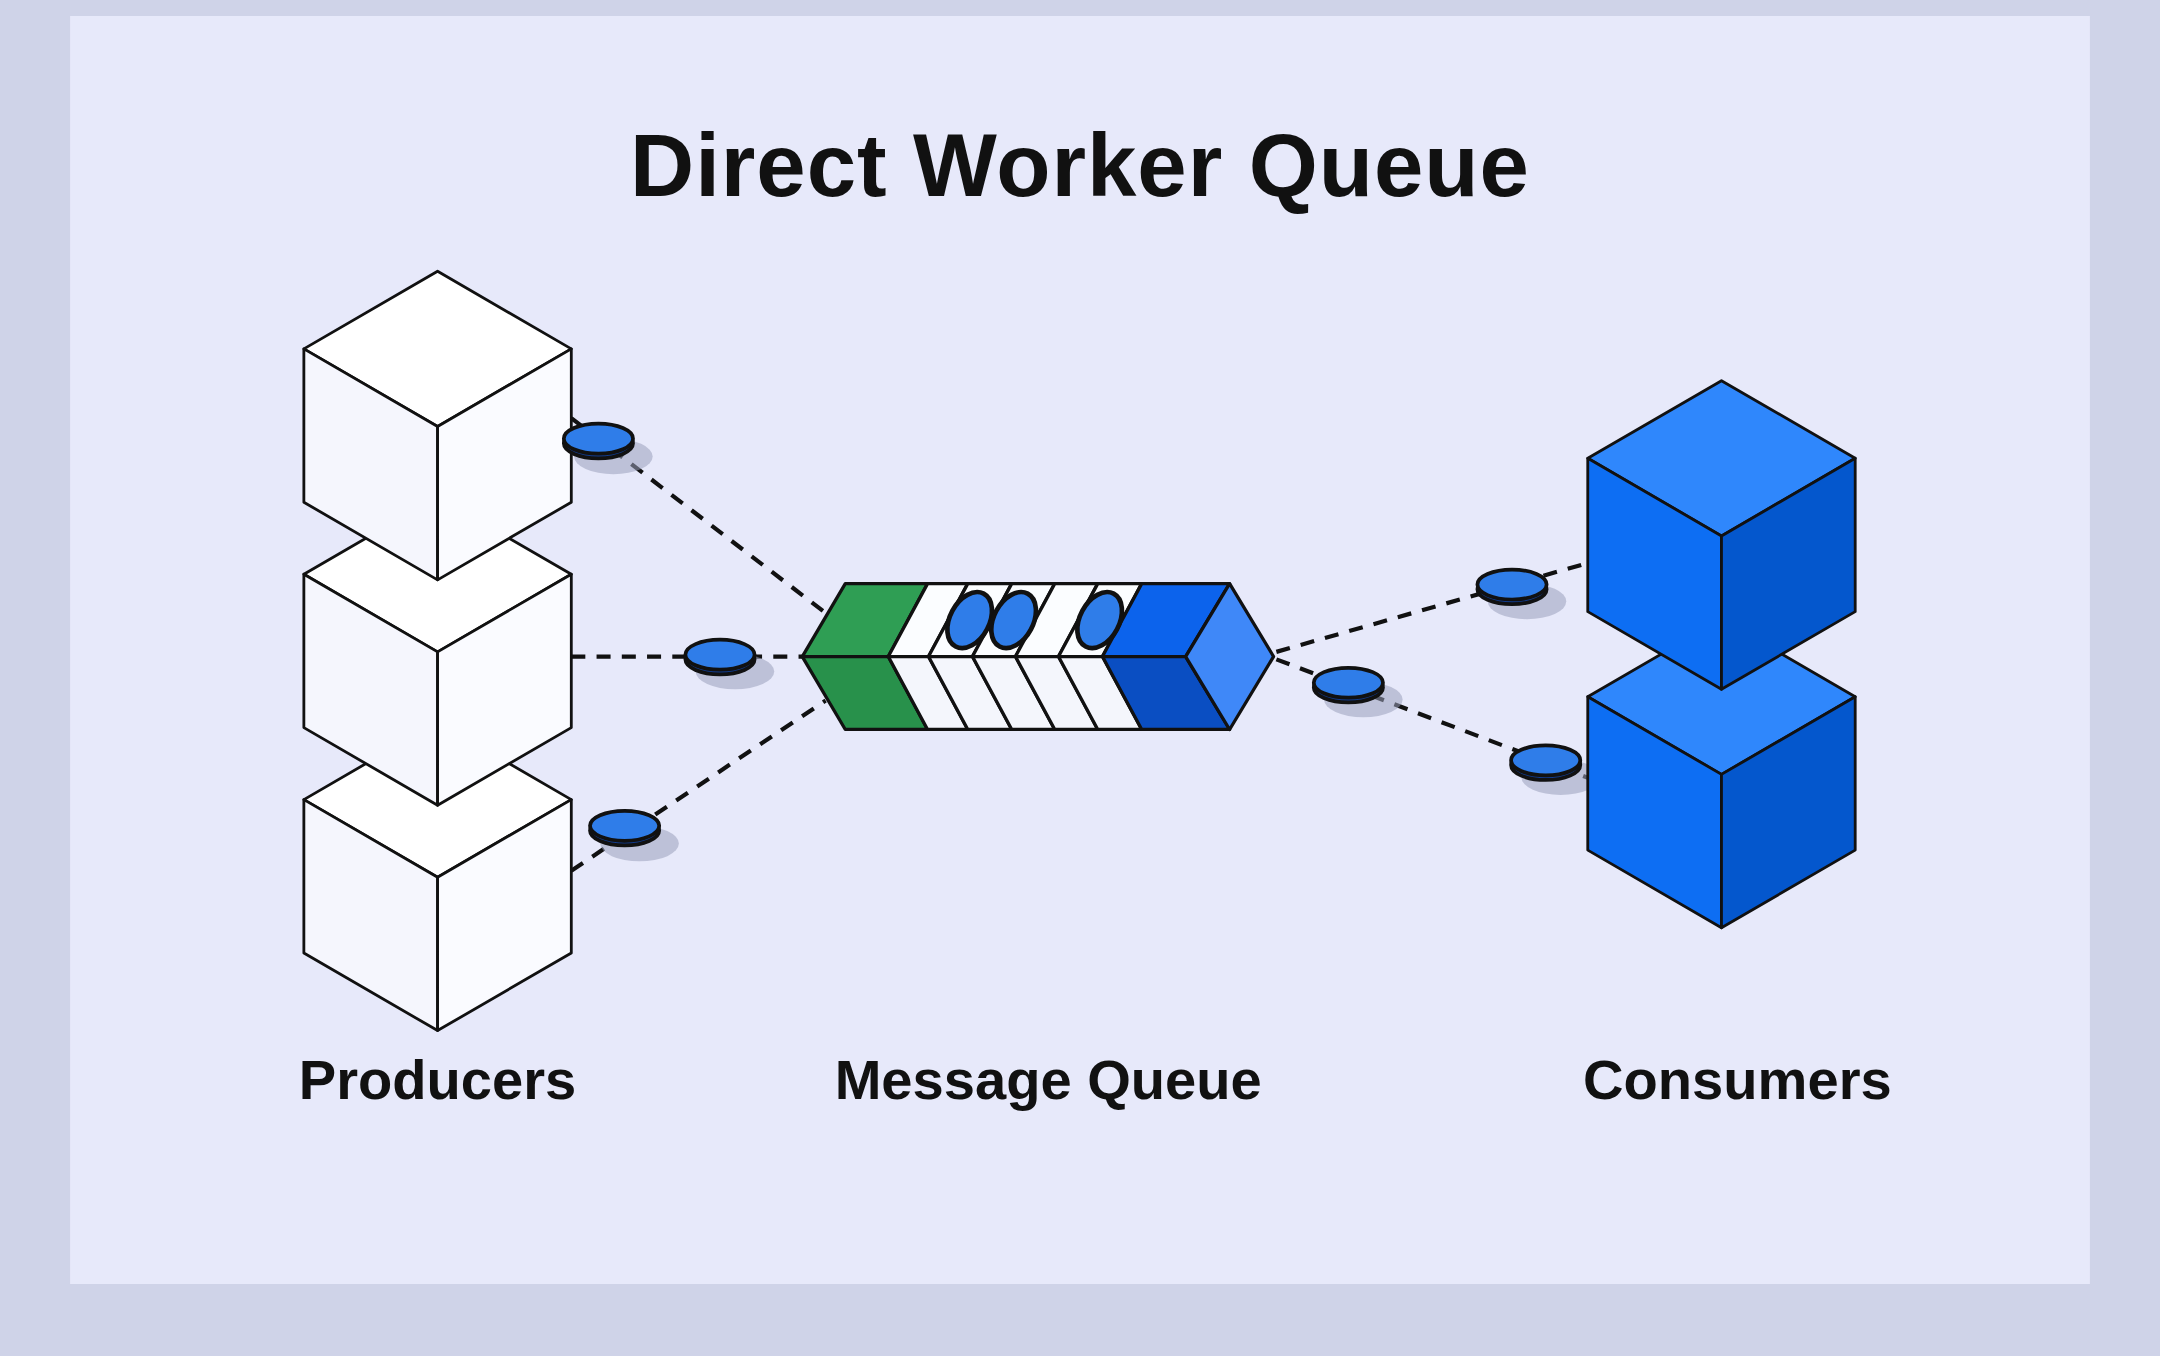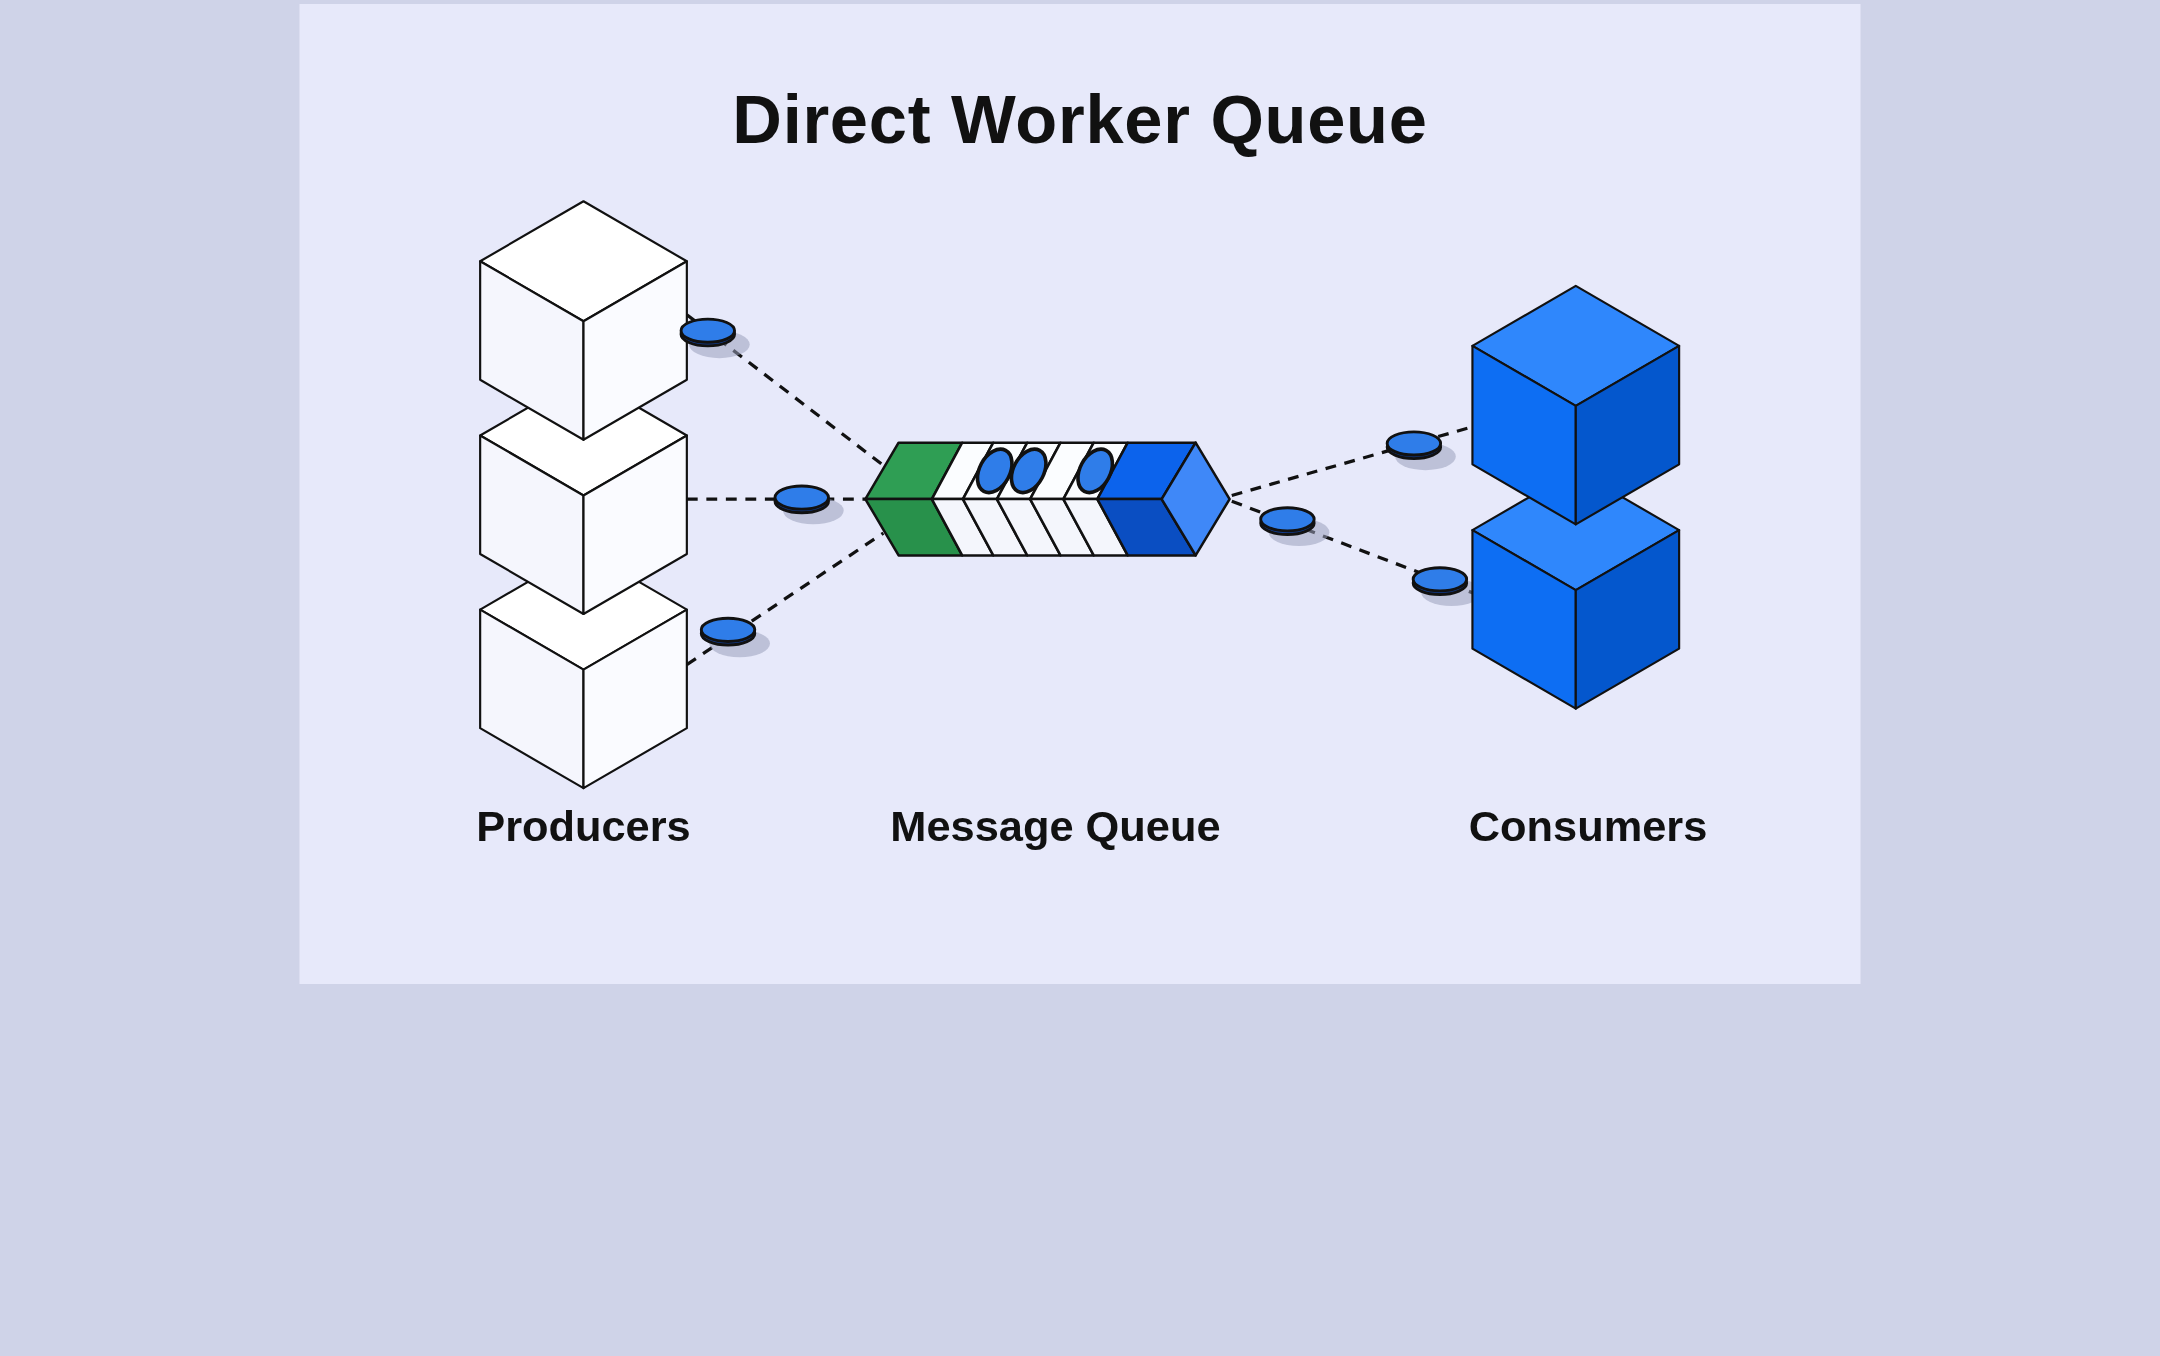--- a/index.html
+++ b/index.html
@@ -1,16 +1,16 @@
 <!DOCTYPE html>
 <html style="--bg: #e7e9fa; --ink: #111111; --cube_white_top: #ffffff; --cube_white_left: #f5f6fd; --cube_white_right: #fafbff; --cube_blue_top: #2f87fc; --cube_blue_left: #0d6ef3; --cube_blue_right: #0457cd; --queue_green: #2f9e54; --queue_green_dark: #28914b; --queue_white: #fbfdff; --queue_white_dark: #f4f6fc; --head_blue: #0c63ec; --head_blue_dark: #0a4ec2; --head_tip: #3f88f8; --message: #2f7de9; --message_dark: #123c8e; --shadow: #9aa0bb;"><head>
 <meta charset="utf-8">
 <style>
   html,body{margin:0;padding:0;background:#cfd3e8;}
-  .canvas{width:2160px;height:980px;position:relative;margin:4px auto;}
+  .canvas{width:2160px;height:1268px;position:relative;margin:16px auto;}
   svg{display:block;width:100%;height:100%;}
   .bg{fill:var(--bg);}
   text{font-family:"Liberation Sans","DejaVu Sans",sans-serif;fill:var(--ink);}
   .title{font-size:95px;font-weight:bold;letter-spacing:1px;text-anchor:middle;}
   .zone-label{font-size:60px;font-weight:bold;text-anchor:middle;}
   .dash{stroke:var(--ink);stroke-width:4.5;stroke-dasharray:15 12;fill:none;}
   .edge{stroke:var(--ink);stroke-width:3;stroke-linejoin:round;}
   .qedge{stroke:var(--ink);stroke-width:3.5;stroke-linejoin:round;}
   .wtop{fill:var(--cube_white_top);}
   .wleft{fill:var(--cube_white_left);}

